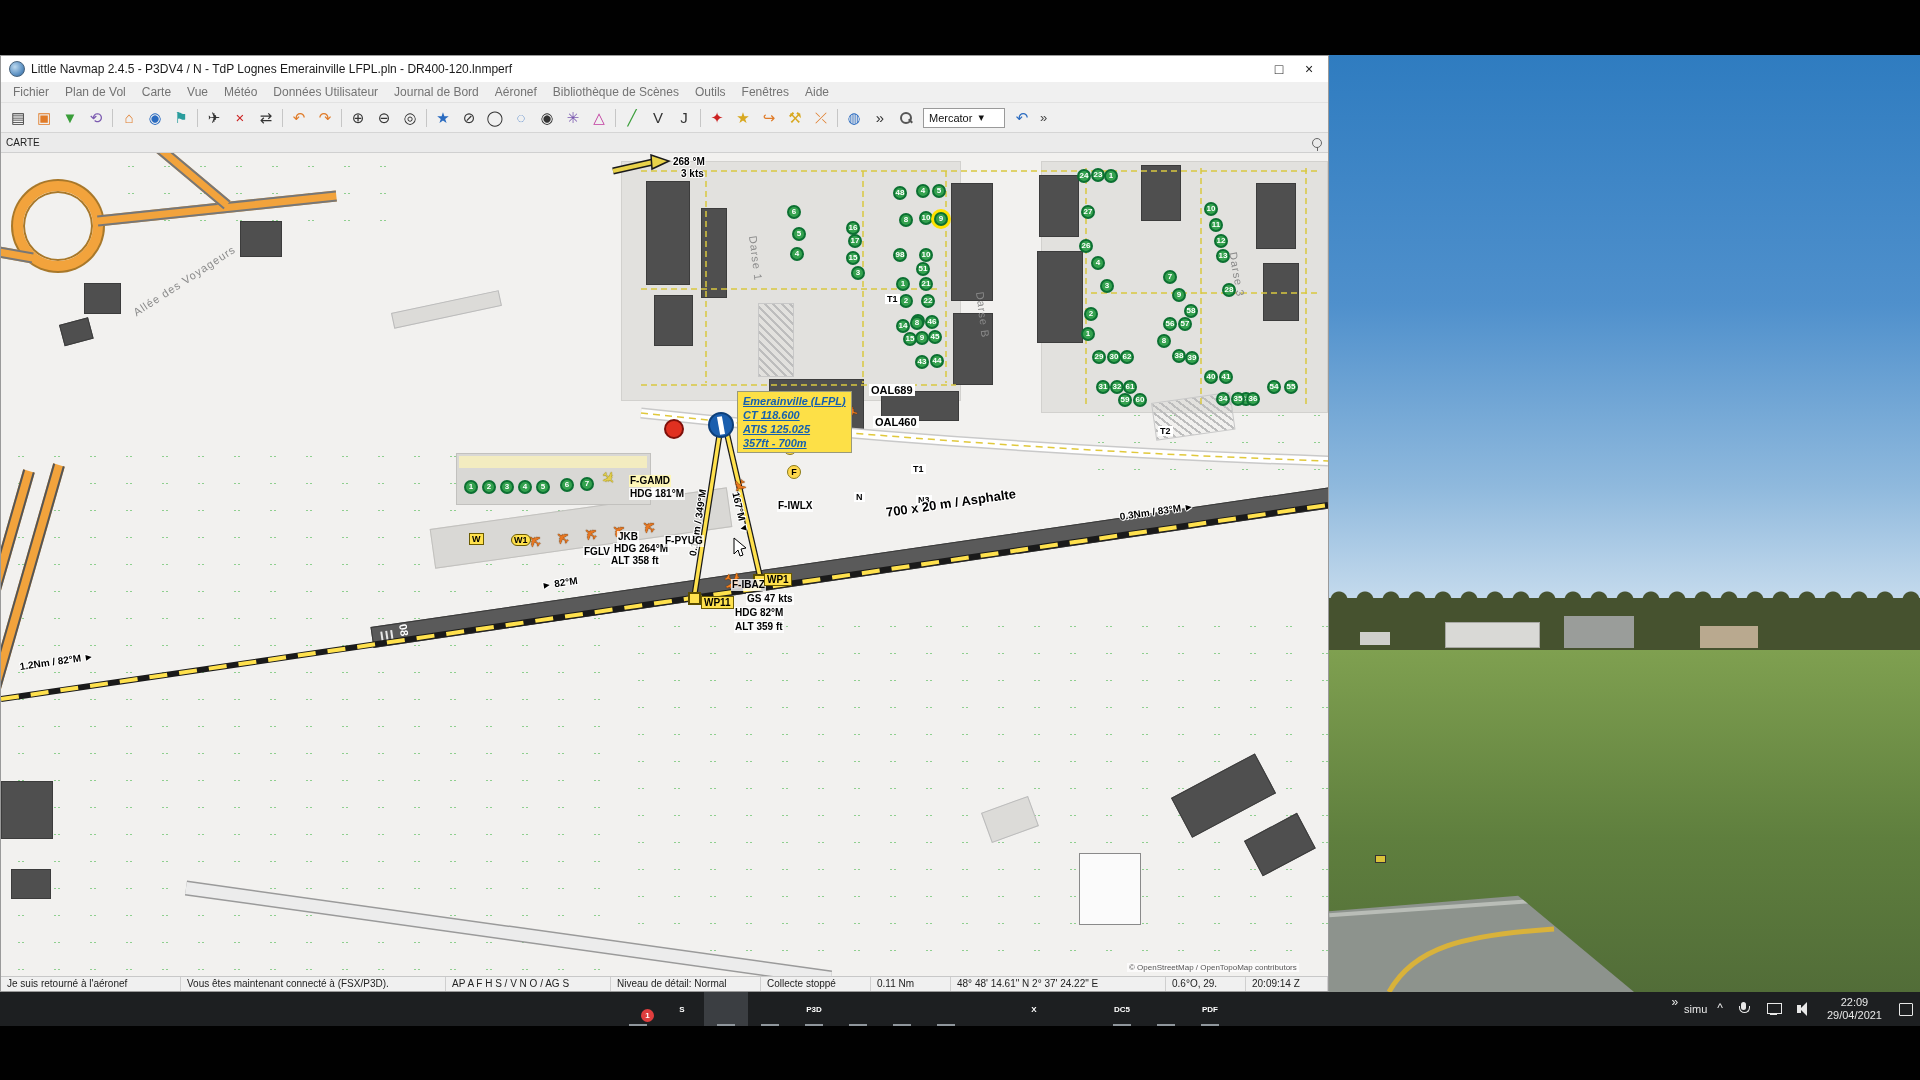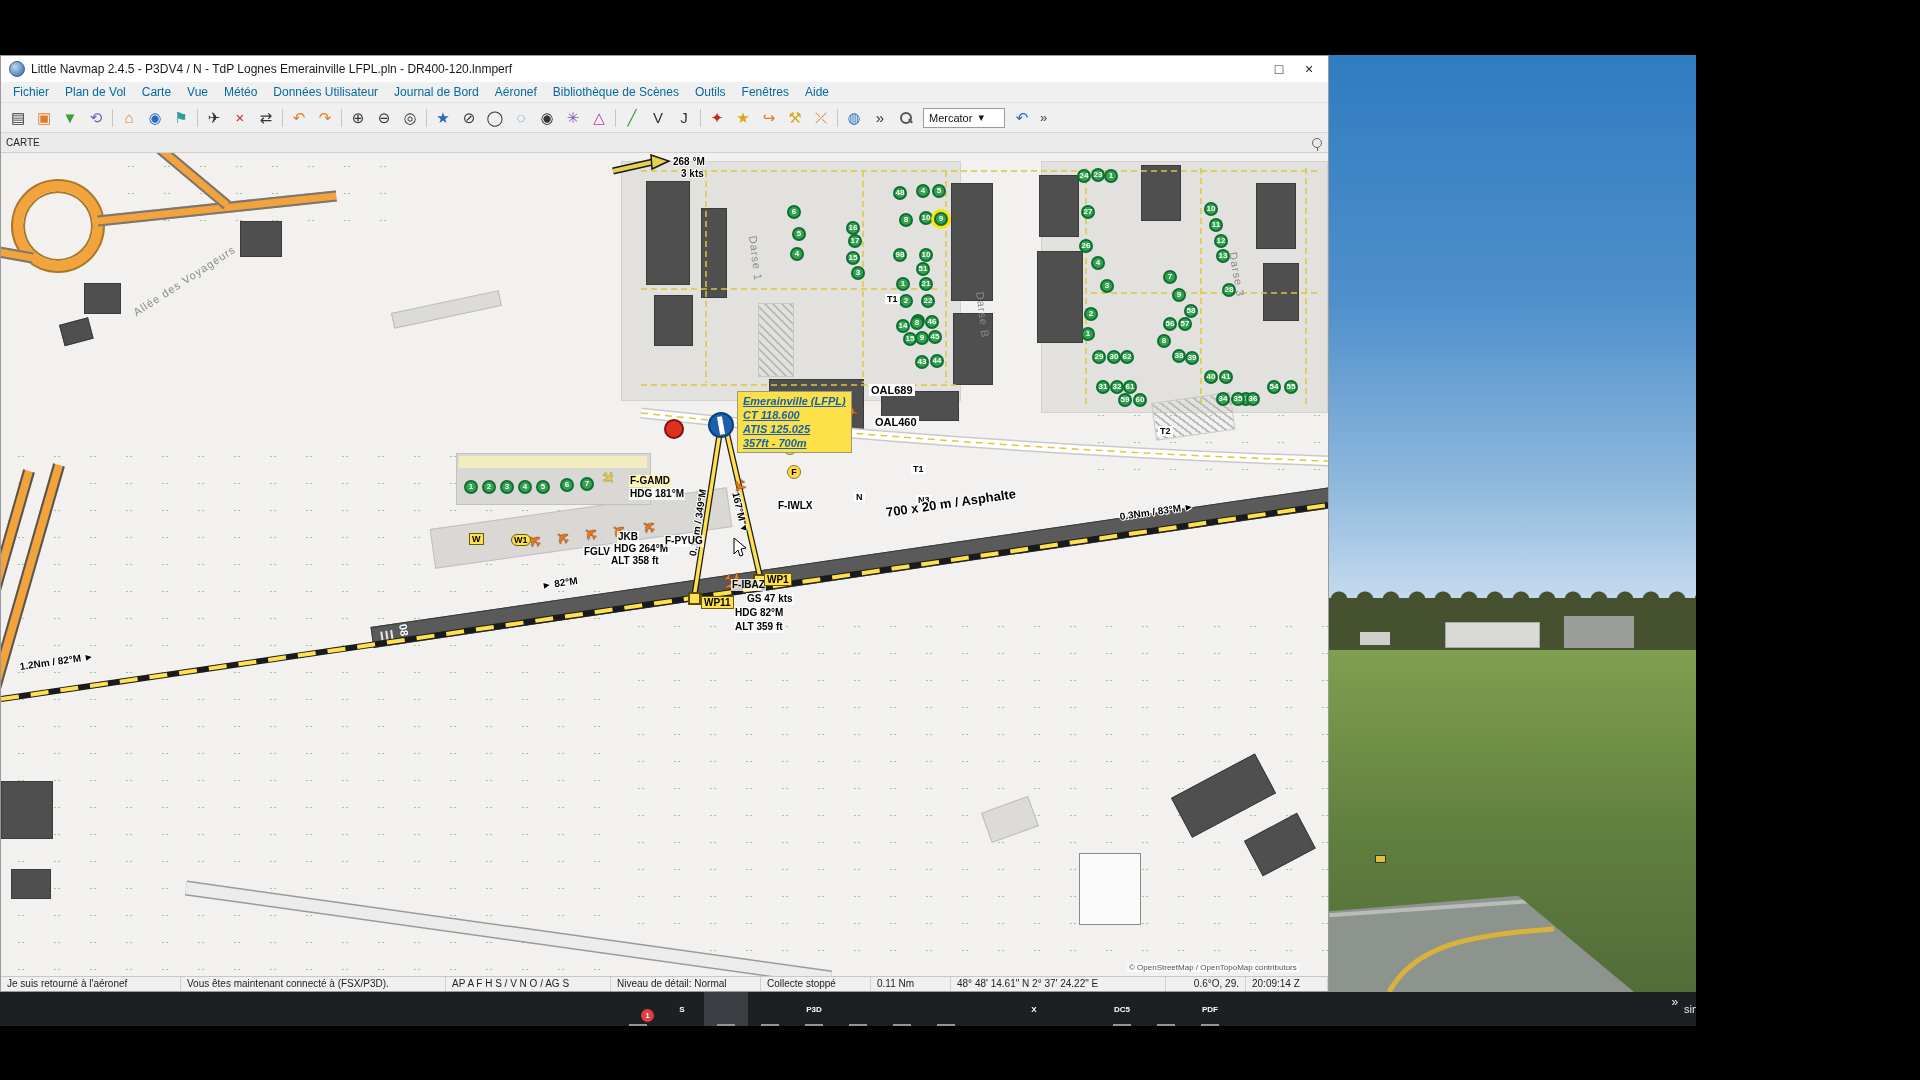--- a/index.html
+++ b/index.html
@@ -1,27 +1,27 @@
 <!DOCTYPE html>
 <html><head>
 <meta charset="utf-8">
 <style>
 *{box-sizing:border-box;margin:0;padding:0}
 body{background:#000;font-family:"Liberation Sans",sans-serif}
-.screen{position:relative;width:1696px;height:1080px;background:#000;overflow:hidden}
+.screen{position:relative;width:1920px;height:1080px;background:#000;overflow:hidden}
 .bar-black{position:absolute;left:0;width:1920px;background:#010101}
 
 
 .app{position:absolute;left:0;top:55px;width:1329px;height:937px;background:#f0f0f0;border:1px solid #9a9a9a}
 .titlebar{height:26px;background:#ffffff;display:flex;align-items:center;padding:0 4px}
 .win-ico{width:16px;height:16px;border-radius:50%;background:radial-gradient(circle at 35% 35%,#bcd9ef,#5f93c4 60%,#2f5f92);margin:0 6px 0 4px;border:1px solid #46627c}
 .title-text{font-size:12px;color:#1a1a1a;flex:1}
 .winbtn{width:30px;height:22px;display:flex;align-items:center;justify-content:center;font-size:14px;color:#222}
 .menubar{height:21px;background:#f0f0f0;display:flex;align-items:center;padding-left:4px;border-bottom:1px solid #e2e2e2}
-.menu-item{font-size:12px;color:#0369a1;padding:2px 8px;white-space:nowrap}
+.menu-item{font-size:12px;color:#737373;padding:2px 8px;white-space:nowrap}
 .toolbar{height:30px;background:#f0f0f0;display:flex;align-items:center;padding:0 4px;border-bottom:1px solid #d5d5d5}
 .tbtn{width:26px;height:24px;display:flex;align-items:center;justify-content:center;font-size:15px;color:#444;border-radius:3px;flex:none}
 .tbtn.sep{width:7px}
 .tbtn.sep::before{content:"";width:1px;height:18px;background:#c6c6c6}
 .c-orange{color:#e07b28}.c-green{color:#3a9e3a}.c-purple{color:#7b5ab0}.c-blue{color:#2a6bc0}
 .c-red{color:#cc2222}.c-magenta{color:#c03a9e}.c-yellow{color:#d8a820}.c-teal{color:#2a9d9d}.c-dark{color:#333}
 .mag{width:14px;height:14px;position:relative}
 .mag::before{content:"";position:absolute;left:1px;top:1px;width:8px;height:8px;border:2px solid #555;border-radius:50%}
 .mag::after{content:"";position:absolute;left:9px;top:9px;width:5px;height:2px;background:#555;transform:rotate(45deg)}
 .proj-select{height:20px;min-width:82px;border:1px solid #9a9a9a;background:#fff;font-size:11px;display:flex;align-items:center;padding:0 5px;gap:6px;margin:0 4px;color:#111}
@@ -483,21 +483,21 @@
     </div>
 
     <div class="statusbar">
       <span class="sfield" style="width: 180px;">Je suis retourné à l'aéronef</span>
         <span class="sfield" style="width: 265px;">Vous êtes maintenant connecté à (FSX/P3D).</span>
         <span class="sfield" style="width: 165px;">AP A F H S / V N O / AG S</span>
         <span class="sfield" style="width: 150px;">Niveau de détail: Normal</span>
         <span class="sfield" style="width: 110px;">Collecte stoppé</span>
         <span class="sfield" style="width: 80px;">0.11 Nm</span>
         <span class="sfield" style="width: 215px;">48° 48' 14.61" N 2° 37' 24.22" E</span>
-        <span class="sfield" style="width: 80px; text-align: right;">0.6°O, 29.</span>
+        <span class="sfield" style="width: 80px;">0.6°O, 29.</span>
         <span class="sfield" style="width: 82px;">20:09:14 Z</span>
     </div>
   </div>
 
   <div class="sim">
     <div class="sky"></div>
     <div class="treeline"></div>
     <div class="simbld" style="left:116px;top:567px;width:95px;height:26px;background:#d9d9d6;border:1px solid #a8a8a4"></div>
     <div class="simbld" style="left:235px;top:561px;width:70px;height:32px;background:#9a9d9a"></div>
     <div class="simbld" style="left:371px;top:571px;width:58px;height:22px;background:#b9a98f"></div>

